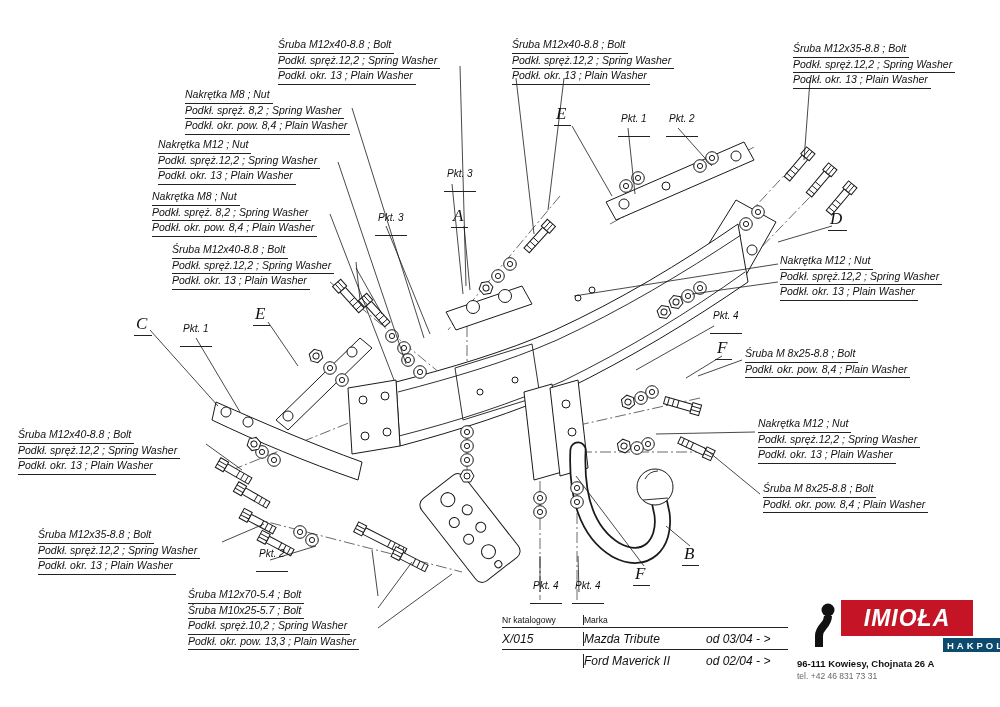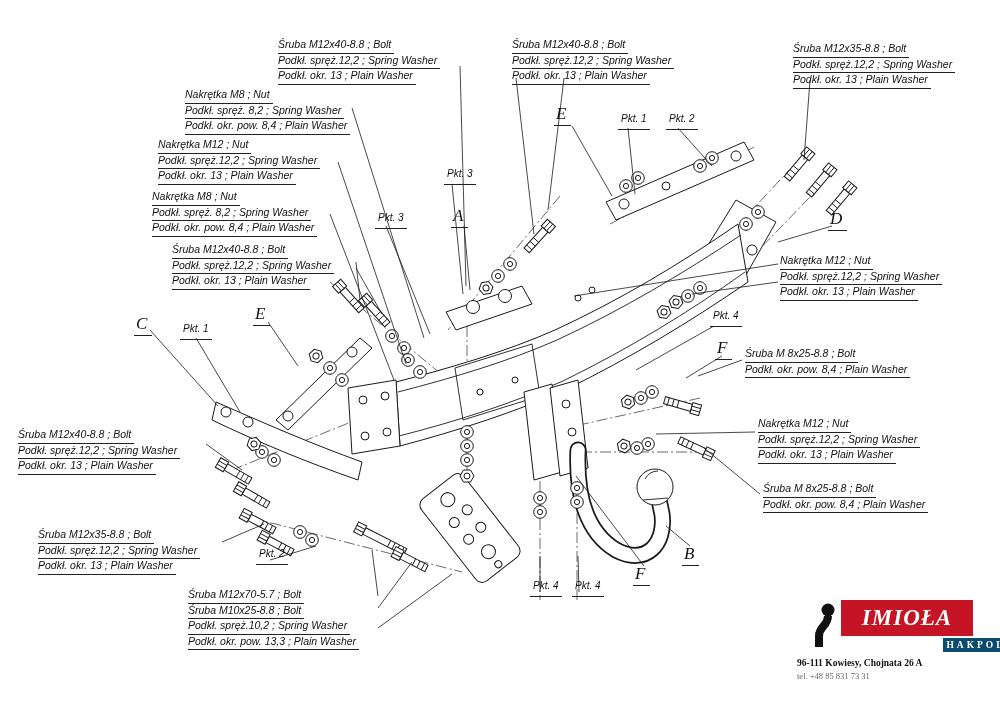--- a/index.html
+++ b/index.html
@@ -9,32 +9,32 @@
   
   .pw{fill:#fff;stroke:#1a1a1a;stroke-width:1;}
   .ln{fill:none;stroke:#1a1a1a;stroke-width:.9;}
   .axis{fill:none;stroke:#444;stroke-width:.8;stroke-dasharray:11 3 2 3;}
   .ld{fill:none;stroke:#1a1a1a;stroke-width:.8;}
   
   .callout{position:absolute;font-style:italic;font-size:10.5px;line-height:13.5px;white-space:nowrap;}
   .cl{display:block;width:max-content;border-bottom:1px solid #222;padding:0 3px 1px 0;margin-bottom:0;}
   .ref{position:absolute;font-family:"Liberation Serif",serif;font-style:italic;font-size:17px;
        border-bottom:1px solid #222;padding:0 5px 1px 2px;}
-  .pkt{position:absolute;font-style:italic;font-size:10px;border-bottom:1px solid #222;padding:0 3px 5px;}
+  .pkt{position:absolute;font-style:italic;font-size:10px;border-bottom:1px solid #222;padding:0 3px 12px;}
   
   .ftable{position:absolute;left:502px;top:615px;width:286px;}
   .fhead{display:grid;grid-template-columns:82px 204px;border-bottom:1px solid #222;padding-bottom:2px;}
   .fh{font-size:8.5px;}
   .fh.h1{border-right:1px solid #222;}
   .frow{display:grid;grid-template-columns:82px 122px 82px;align-items:end;
         padding:4px 0 3px;font-style:italic;font-size:12px;}
   .frow.r1{border-bottom:1px solid #222;}
   .fcat{border-right:1px solid #222;height:100%;}
   
-  .brand{position:absolute;left:795px;top:598px;width:205px;height:90px;font-family:Liberation Serif, serif;}
+  .brand{position:absolute;left:795px;top:598px;width:205px;height:90px;}
   .hook-ic{position:absolute;left:18px;top:4px;}
   .brand-main{position:absolute;left:46px;top:2px;width:132px;height:36px;background:#c41425;
               color:#fff;font-style:italic;font-weight:bold;font-size:23px;letter-spacing:1px;
               display:flex;align-items:center;justify-content:center;}
   .brand-sub{position:absolute;left:112px;top:40px;width:66px;height:14px;background:#0c4a6e;
              color:#fff;font-weight:bold;font-size:9.5px;letter-spacing:3px;
              display:flex;align-items:center;justify-content:center;margin-left:36px;}
   .brand-addr{position:absolute;left:2px;top:60px;font-weight:bold;font-size:9.5px;white-space:nowrap;}
   .brand-tel{position:absolute;left:2px;top:73px;font-size:8.5px;color:#666;white-space:nowrap;}
 </style>
@@ -319,22 +319,22 @@
     <span class="cl">Śruba M12x40-8.8 ;  Bolt</span>
     <span class="cl">Podkł. spręż.12,2 ; Spring Washer</span>
     <span class="cl">Podkł. okr. 13 ; Plain Washer</span>
   </div>
   <div class="callout" style="left:38px;top:528px">
     <span class="cl">Śruba M12x35-8.8 ;  Bolt</span>
     <span class="cl">Podkł. spręż.12,2 ; Spring Washer</span>
     <span class="cl">Podkł. okr. 13 ; Plain Washer</span>
   </div>
   <div class="callout" style="left:188px;top:588px">
-    <span class="cl">Śruba M12x70-5.7 ;  Bolt</span>
-    <span class="cl">Śruba M10x25-8.8 ;  Bolt</span>
+    <span class="cl">Śruba M12x70-5.4 ;  Bolt</span>
+    <span class="cl">Śruba M10x25-5.7 ;  Bolt</span>
     <span class="cl">Podkł. spręż.10,2 ; Spring Washer</span>
     <span class="cl">Podkł. okr. pow. 13,3 ; Plain Washer</span>
   </div>
 
   <div class="ref" style="left:451px;top:206px">A</div>
   <div class="ref" style="left:682px;top:544px">B</div>
   <div class="ref" style="left:134px;top:314px">C</div>
   <div class="ref" style="left:828px;top:209px">D</div>
   <div class="ref" style="left:554px;top:104px">E</div>
   <div class="ref" style="left:253px;top:304px">E</div>
@@ -344,25 +344,41 @@
   <div class="pkt" style="left:444px;top:168px">Pkt. 3</div>
   <div class="pkt" style="left:375px;top:212px">Pkt. 3</div>
   <div class="pkt" style="left:618px;top:113px">Pkt. 1</div>
   <div class="pkt" style="left:666px;top:113px">Pkt. 2</div>
   <div class="pkt" style="left:180px;top:323px">Pkt. 1</div>
   <div class="pkt" style="left:710px;top:310px">Pkt. 4</div>
   <div class="pkt" style="left:256px;top:548px">Pkt. 2</div>
   <div class="pkt" style="left:530px;top:580px">Pkt. 4</div>
   <div class="pkt" style="left:572px;top:580px">Pkt. 4</div>
 
+  <div class="ftable">
+    <div class="fhead">
+      <span class="fh h1">Nr katalogowy</span>
+      <span class="fh">Marka</span>
+    </div>
+    <div class="frow r1">
+      <span class="fcat">X/015</span>
+      <span class="fmodel">Mazda Tribute</span>
+      <span class="fdate">od 03/04 - &gt;</span>
+    </div>
+    <div class="frow r2">
+      <span class="fcat"></span>
+      <span class="fmodel">Ford Maverick II</span>
+      <span class="fdate">od 02/04 - &gt;</span>
+    </div>
+  </div>
 
   <div class="brand">
     <svg class="hook-ic" width="26" height="48" viewBox="0 0 26 48">
       <circle cx="15" cy="8" r="6.5" fill="#111"></circle>
       <path d="M15,14 C15,24 6,24 6,34 L6,45" stroke="#111" stroke-width="8" fill="none"></path>
     </svg>
     <div class="brand-main">IMIOŁA</div>
     <div class="brand-sub">HAKPOL</div>
     <div class="brand-addr">96-111 Kowiesy, Chojnata 26 A</div>
-    <div class="brand-tel">tel. +48 85 831 73 31</div>
+    <div class="brand-tel">tel. +42 46 831 73 31</div>
   </div>
 
 </div>
 
 </body></html>

